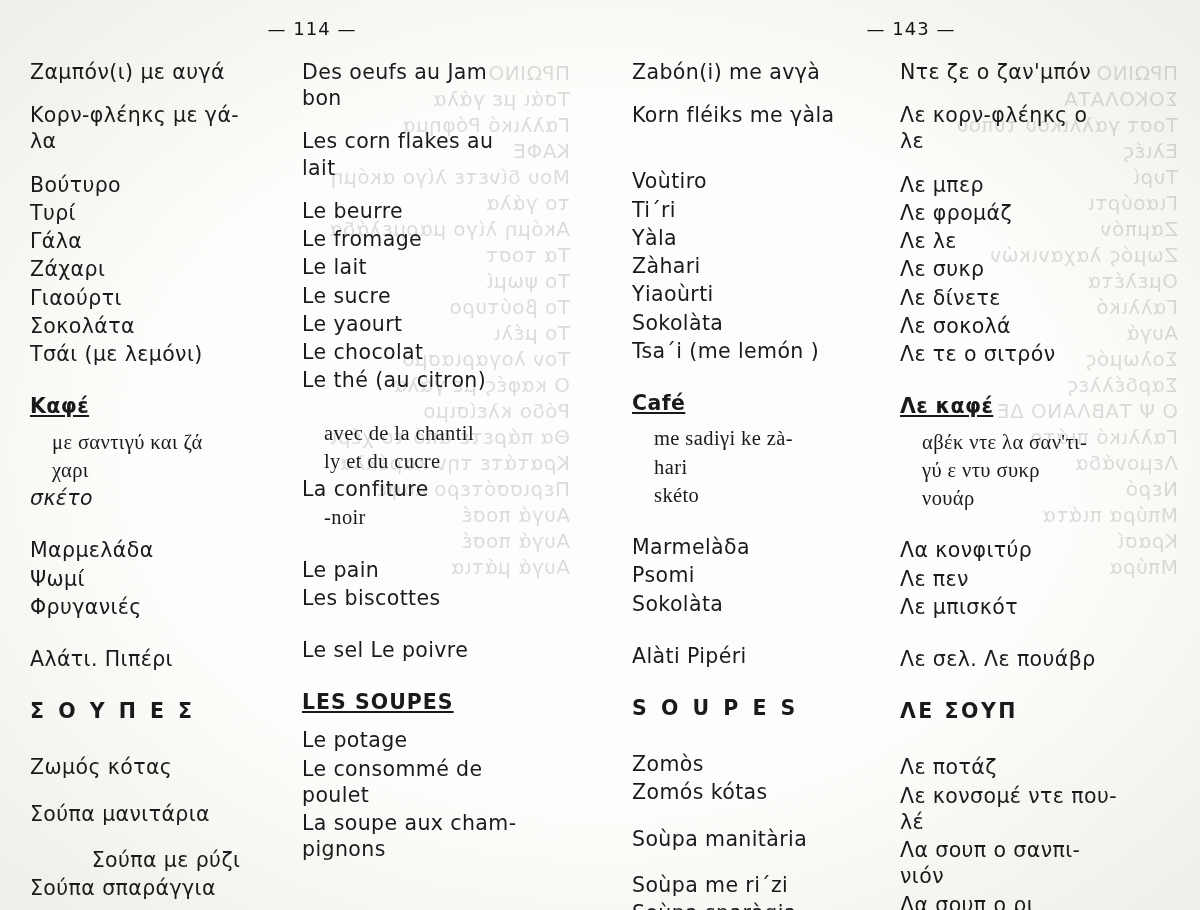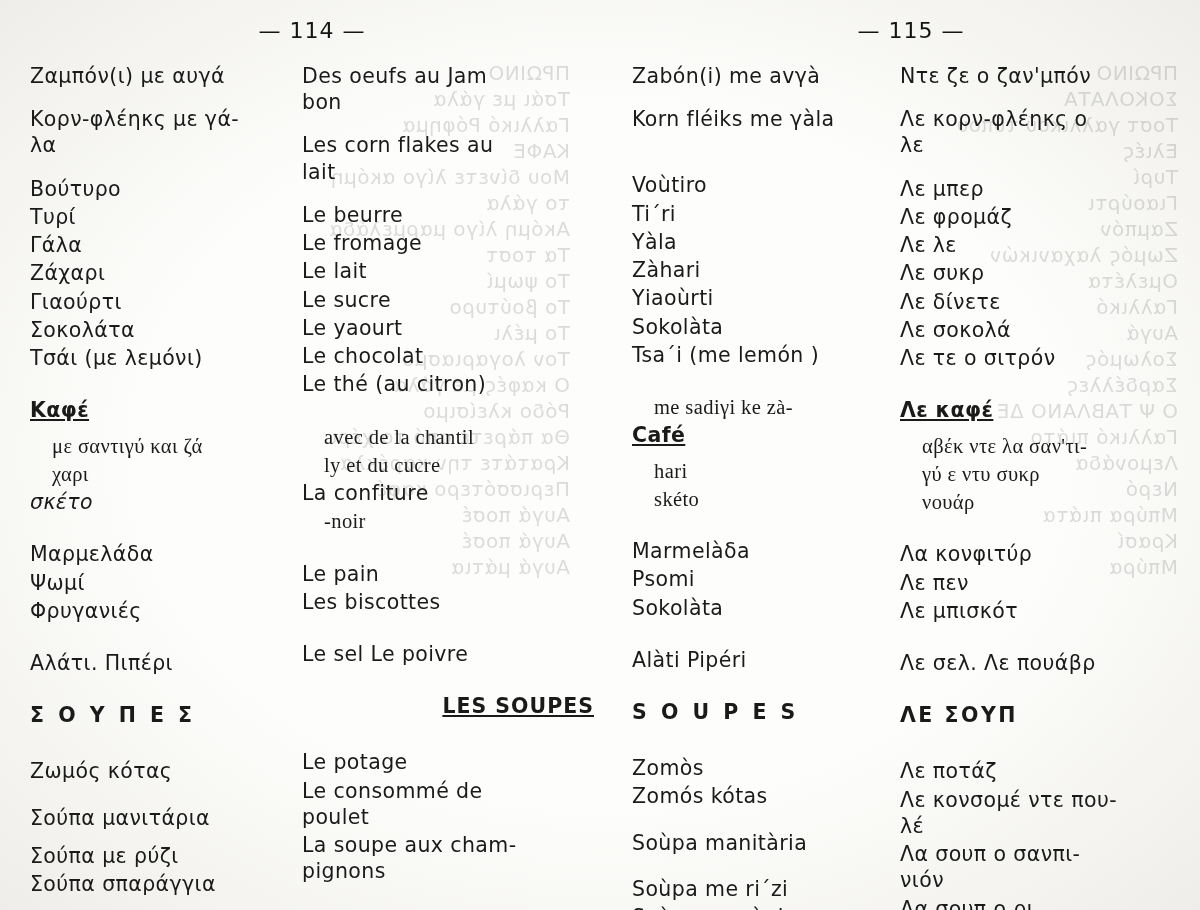--- a/index.html
+++ b/index.html
@@ -37,21 +37,21 @@
   .page {
     position: relative;
     flex: 1 1 50%;
     box-sizing: border-box;
   }
   .page-left  { padding: 18px 10px 0 30px; }
   .page-right { padding: 18px 22px 0 28px; }
 
   .folio {
     text-align: center;
-    font-size: 22px;
+    font-size: 18px;
     letter-spacing: 1px;
     margin-bottom: 20px;
     font-family: "DejaVu Sans", sans-serif;
     color: #141414;
   }
 
   .cols {
     display: flex;
     align-items: flex-start;
   }
@@ -143,21 +143,21 @@
         <div class="entry indent">με σαντιγύ και ζά</div>
         <div class="entry indent">χαρι</div>
         <div class="entry ital gap-lg">σκέτο</div>
         <div class="entry">Μαρμελάδα</div>
         <div class="entry">Ψωμί</div>
         <div class="entry gap-lg">Φρυγανιές</div>
         <div class="entry gap-lg">Αλάτι. Πιπέρι</div>
         <div class="entry spaced" style="margin-top:24px;margin-bottom:30px;">Σ Ο Υ Π Ε Σ</div>
         <div class="entry gap-sm">Ζωμός κότας</div>
         <div class="entry gap-sm" style="margin-top:20px;">Σούπα μανιτάρια</div>
-        <div class="entry" style="margin-top:12px;">Σούπα με ρύζι</div>
+        <div class="entry" style="margin-top:20px;text-align:center;">Σούπα με ρύζι</div>
         <div class="entry">Σούπα σπαράγγια</div>
 
       </div>
 
       <div class="col-b">
         <div class="entry gap">Des oeufs au Jam
 bon</div>
         <div class="entry gap">Les corn flakes au
 lait</div>
         <div class="entry">Le beurre</div>
@@ -167,21 +167,21 @@
         <div class="entry">Le yaourt</div>
         <div class="entry">Le chocolat</div>
         <div class="entry gap-lg">Le thé (au citron)</div>
         <div class="entry indent">avec de la chantil</div>
         <div class="entry indent">ly et du cucre</div>
         <div class="entry">La confiture</div>
         <div class="entry indent gap-lg">-noir</div>
         <div class="entry">Le pain</div>
         <div class="entry gap-lg">Les biscottes</div>
         <div class="entry gap-lg">Le sel  Le poivre</div>
-        <div class="entry bold" style="margin-top:24px;margin-bottom:30px;letter-spacing:1px;text-align:right;">LES SOUPES</div>
+        <div class="entry bold" style="margin-top:24px;margin-bottom:12px;letter-spacing:1px;">LES SOUPES</div>
         <div class="entry">Le potage</div>
         <div class="entry">Le consommé de
 poulet</div>
         <div class="entry">La soupe aux cham-
 pignons</div>
 
       </div>
 
     </div>
   </div>
@@ -201,36 +201,36 @@
 Σολωμός
 Σαρδέλλες
 Ο Ψ ΤΑΒΛΑΝΟ ΔΕ
 Γαλλικό πιάτο
 Λεμονάδα
 Νερό
 Μπύρα πιάτα
 Κρασί
 Μπύρα</div>
 
-    <div class="folio">— 115 —</div>
+    <div class="folio">— 143 —</div>
 
     <div class="cols">
 
       <div class="col-a">
         <div class="entry gap">Zabón(i) me avγà</div>
         <div class="entry gap" style="margin-bottom:40px;">Korn fléiks me γàla</div>
         <div class="entry">Voùtiro</div>
         <div class="entry">Ti´ri</div>
         <div class="entry">Υàla</div>
         <div class="entry">Zàhari</div>
         <div class="entry">Υiaoùrti</div>
         <div class="entry">Sokolàta</div>
         <div class="entry gap-lg">Tsa´i (me lemón )</div>
+        <div class="entry bold gap-sm">Café</div>
         <div class="entry indent">me sadiγi  ke zà-</div>
-        <div class="entry bold gap-sm">Café</div>
         <div class="entry indent">hari</div>
         <div class="entry indent gap-lg">skéto</div>
         <div class="entry">Marmelàδa</div>
         <div class="entry">Psomi</div>
         <div class="entry gap-lg">Sokolàta</div>
         <div class="entry gap-lg">Alàti  Pipéri</div>
         <div class="entry spaced" style="margin-top:24px;margin-bottom:30px;">S O U  P E S</div>
         <div class="entry">Zomòs</div>
         <div class="entry gap-sm">Zomós kótas</div>
         <div class="entry gap-sm" style="margin-top:20px;">Soùpa manitària</div>

